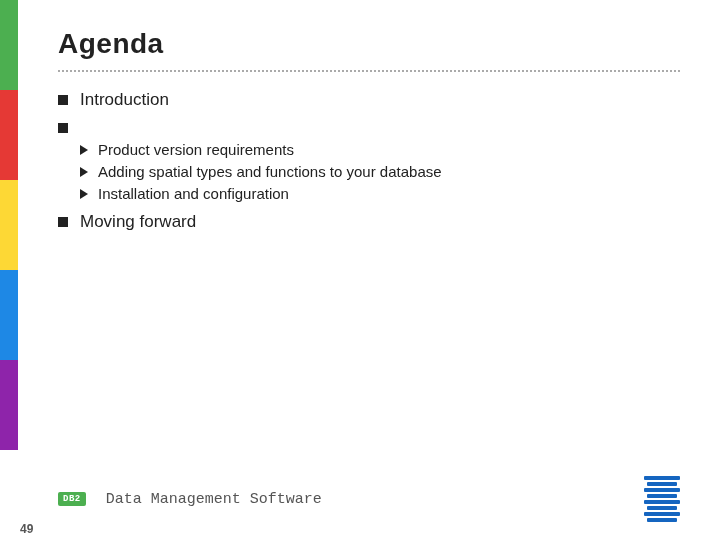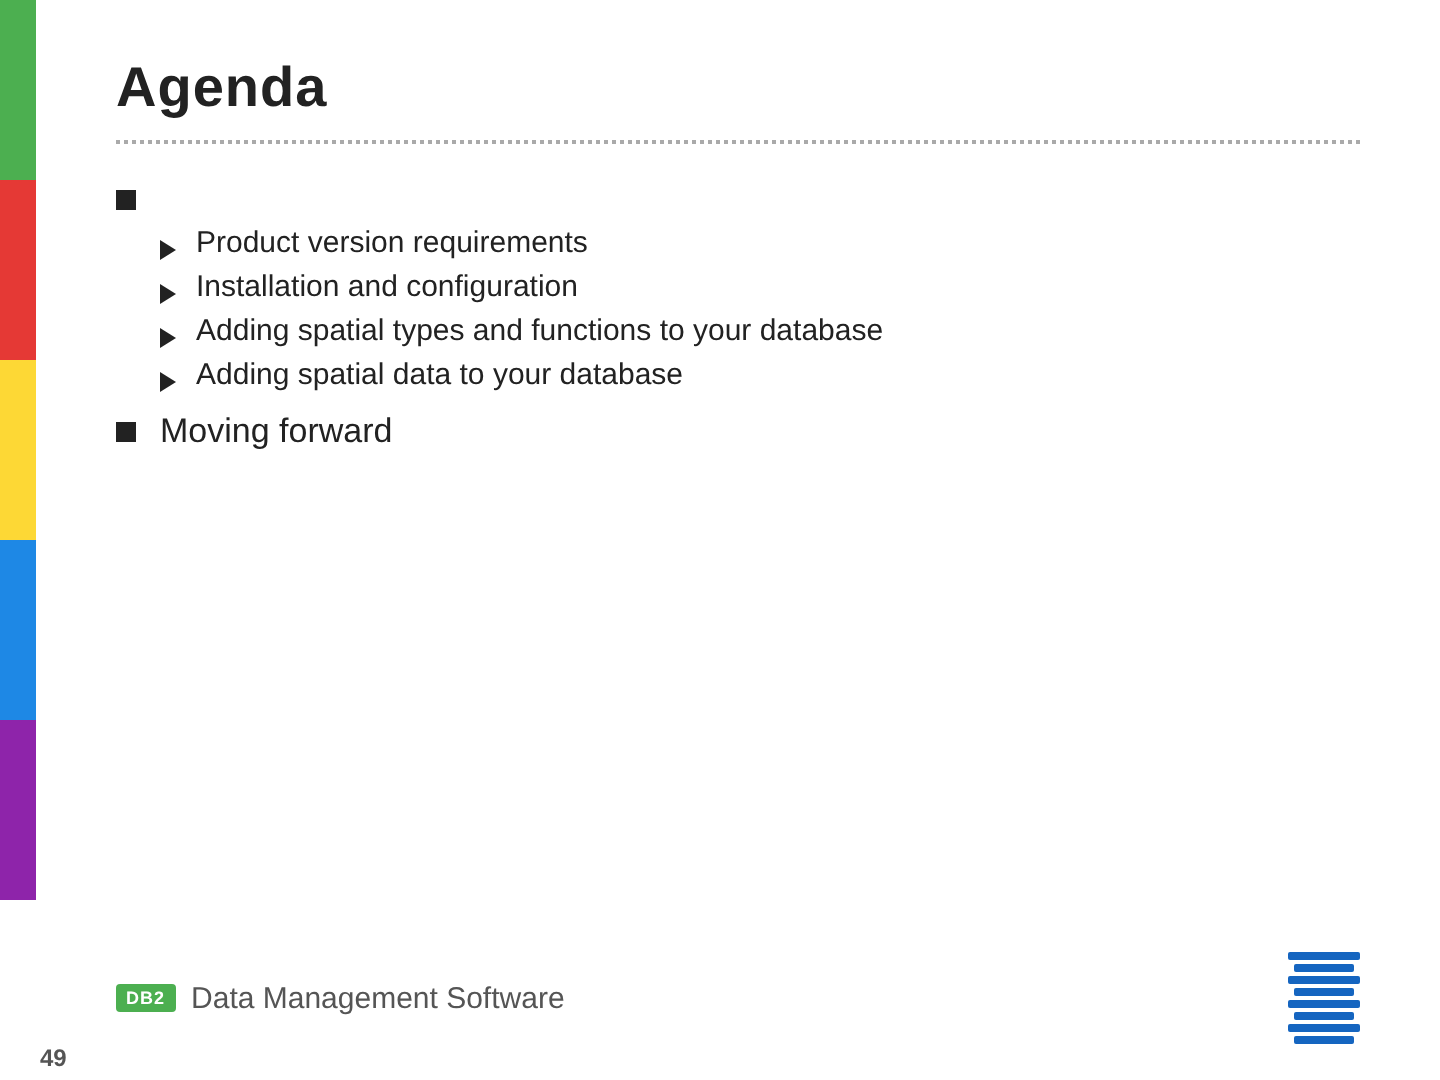--- a/index.html
+++ b/index.html
@@ -120,21 +120,21 @@
 
     
     .sub-list {
       list-style: none;
       padding: 0;
       margin: 6px 0 10px 22px;
     }
 
     .sub-item {
       display: flex;
-      align-items: flex-end;
+      align-items: flex-start;
       margin-bottom: 5px;
       font-size: 15px;
       color: #222;
     }
 
     .sub-arrow {
       display: inline-block;
       width: 0;
       height: 0;
       border-top: 5px solid transparent;
@@ -152,21 +152,22 @@
       left: 58px;
       right: 40px;
       display: flex;
       align-items: center;
       justify-content: space-between;
     }
 
     .footer-left {
       display: flex;
       align-items: center;
-      gap: 8px;
+      gap: 20px;
+      font-family: Liberation Mono, monospace;
     }
 
     .db2-badge {
       background: #4caf50;
       color: #fff;
       font-size: 9px;
       font-weight: bold;
       padding: 2px 5px;
       border-radius: 2px;
       letter-spacing: 0.5px;
@@ -221,43 +222,43 @@
 </div>
 
 <div class="main-content">
 
   <h1 class="page-title">Agenda</h1>
 
   <hr class="dotted-divider">
 
   <ul class="agenda-list">
 
+    <li class="agenda-item">
+      <span class="bullet-square"></span>
+      <span class="item-text">Introduction</span>
+    </li>
 
     <li class="agenda-item">
       <span class="bullet-square"></span>
     </li>
 
 
     <li>
       <ul class="sub-list">
         <li class="sub-item">
           <span class="sub-arrow"></span>
           <span>Product version requirements</span>
         </li>
         <li class="sub-item">
           <span class="sub-arrow"></span>
-          <span>Installation and configuration</span>
-        </li>
-        <li class="sub-item">
-          <span class="sub-arrow"></span>
           <span>Adding spatial types and functions to your database</span>
         </li>
         <li class="sub-item">
           <span class="sub-arrow"></span>
-          <span>Adding spatial data to your database</span>
+          <span>Installation and configuration</span>
         </li>
       </ul>
     </li>
 
     <li class="agenda-item">
       <span class="bullet-square"></span>
       <span class="item-text">Moving forward</span>
     </li>
 
   </ul>

